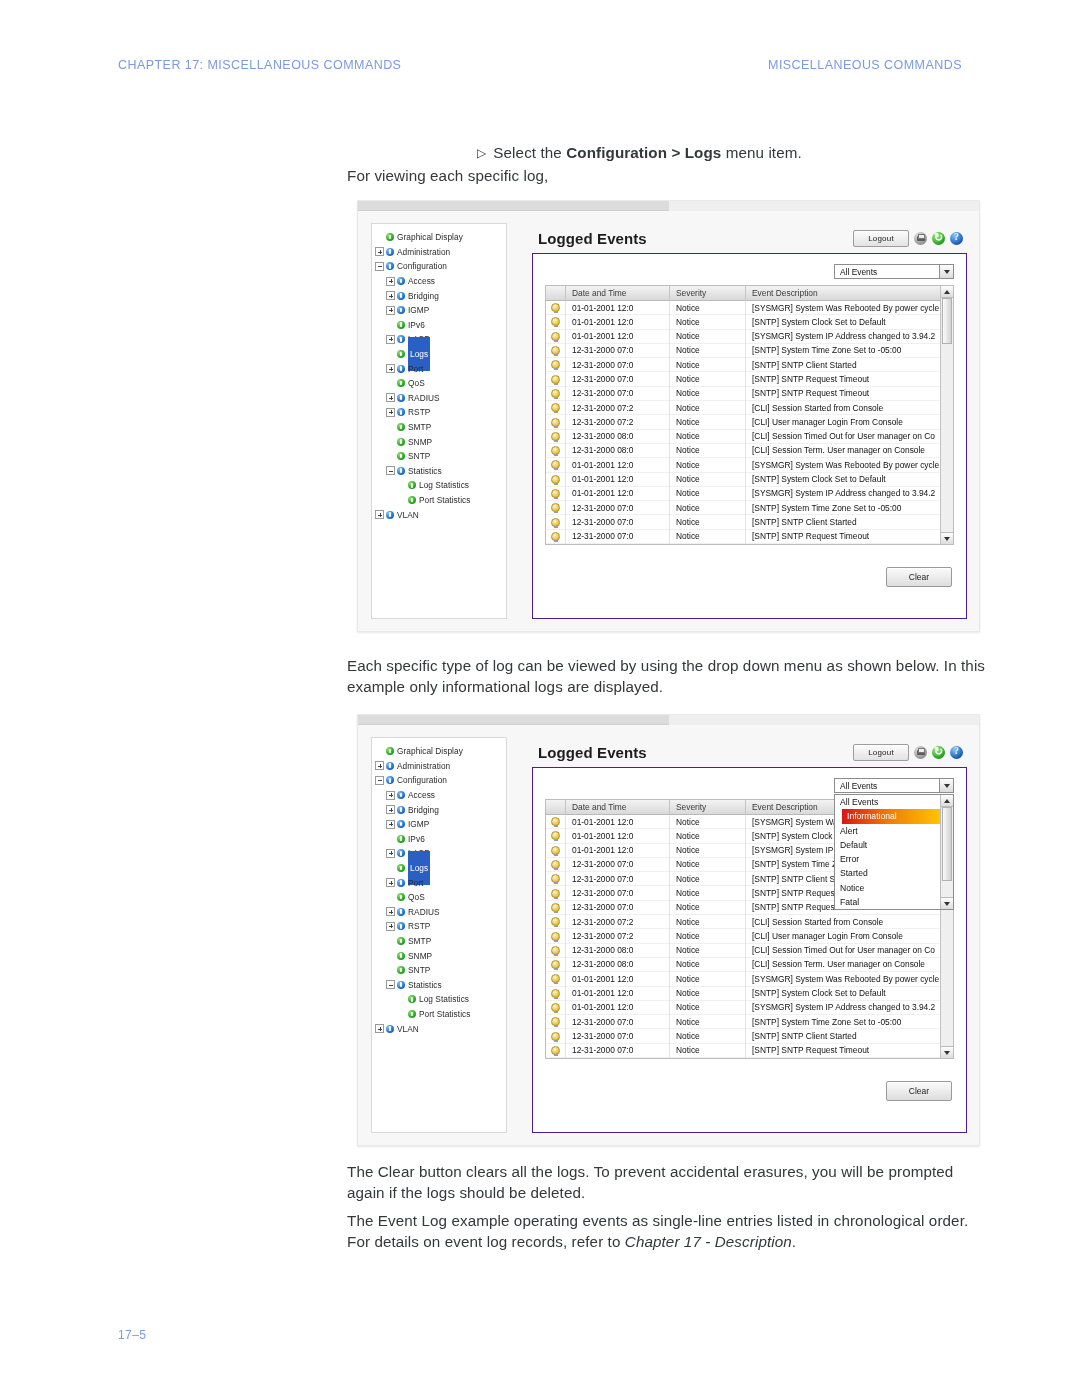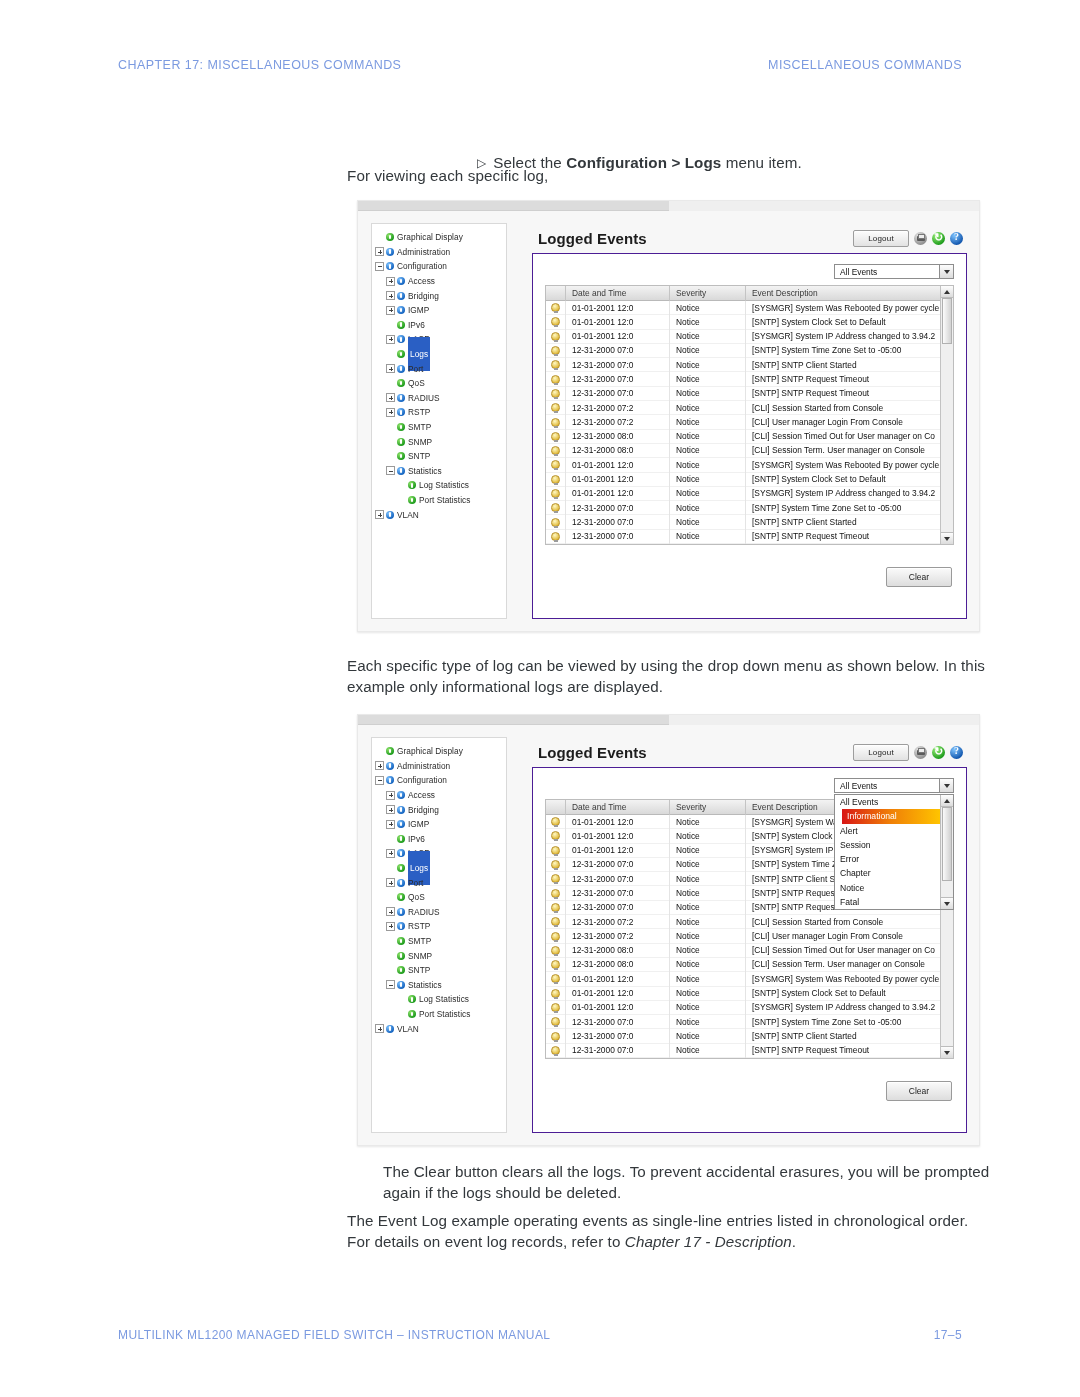--- a/index.html
+++ b/index.html
@@ -447,21 +447,21 @@
 
 <div class="pg-header">
   <div class="hl">CHAPTER 17: MISCELLANEOUS COMMANDS</div>
   <div class="hr">MISCELLANEOUS COMMANDS</div>
 </div>
 
 <div class="body-col" style="top:122px;margin-top:43px;">
   <p class="para">For viewing each specific log,</p>
 </div>
 
-<div class="body-col" style="top:152px;">
+<div class="body-col" style="top:142px;">
   <p class="bullet-line">
     <span class="tri">▷</span><span>Select the </span><b>Configuration &gt; Logs</b><span> menu item.</span>
   </p>
 </div>
 
 <div class="shot" id="shot1" style="left:357px; top:200px; width:623px; height:432px;">
   <div class="shot-topbar">
     <div class="shot-topbar-right"></div>
   </div>
   <div class="shot-inner">
@@ -881,23 +881,23 @@
             <span>All Events</span>
             <span class="arrow">
                 <span class="caret"></span>
               </span>
           </div>
           <div class="sel-list">
             <div class="sel-list-items">
                 <div class="sel-opt">All Events</div>
                 <div class="sel-opt hl">Informational</div>
                 <div class="sel-opt">Alert</div>
-                <div class="sel-opt">Session</div>
+                <div class="sel-opt">Default</div>
                 <div class="sel-opt">Error</div>
-                <div class="sel-opt">Chapter</div>
+                <div class="sel-opt">Started</div>
                 <div class="sel-opt">Notice</div>
                 <div class="sel-opt">Fatal</div>
               </div>
             <div class="sel-scroll">
               <div class="sb-btn">
                   <span class="caret up"></span>
                 </div>
               <div class="sb-thumb"></div>
               <div class="sb-track"></div>
               <div class="sb-btn down">
@@ -1065,25 +1065,24 @@
           </div>
         </div>
         <div class="clear-row">
           <div class="clear-btn">Clear</div>
         </div>
       </div>
     </div>
   </div>
 </div>
 
-<div class="body-col" style="top:1161px;margin-left:36px;">
+<div class="body-col" style="top:1161px;">
   <p class="para">The Clear button clears all the logs. To prevent accidental erasures, you will be prompted again if the logs should be deleted.</p>
 </div>
 <div class="body-col" style="top:1210px;">
   <p class="para">
     <span>The Event Log example operating events as single-line entries listed in chronological order. For details on event log records, refer to </span><span class="ital">Chapter 17 - Description</span><span>.</span>
   </p>
 </div>
 
 <div class="pg-footer">
-  <div>MULTILINK ML1200 MANAGED FIELD SWITCH – INSTRUCTION MANUAL</div>
   <div>17–5</div>
 </div>
 
 </body></html>

